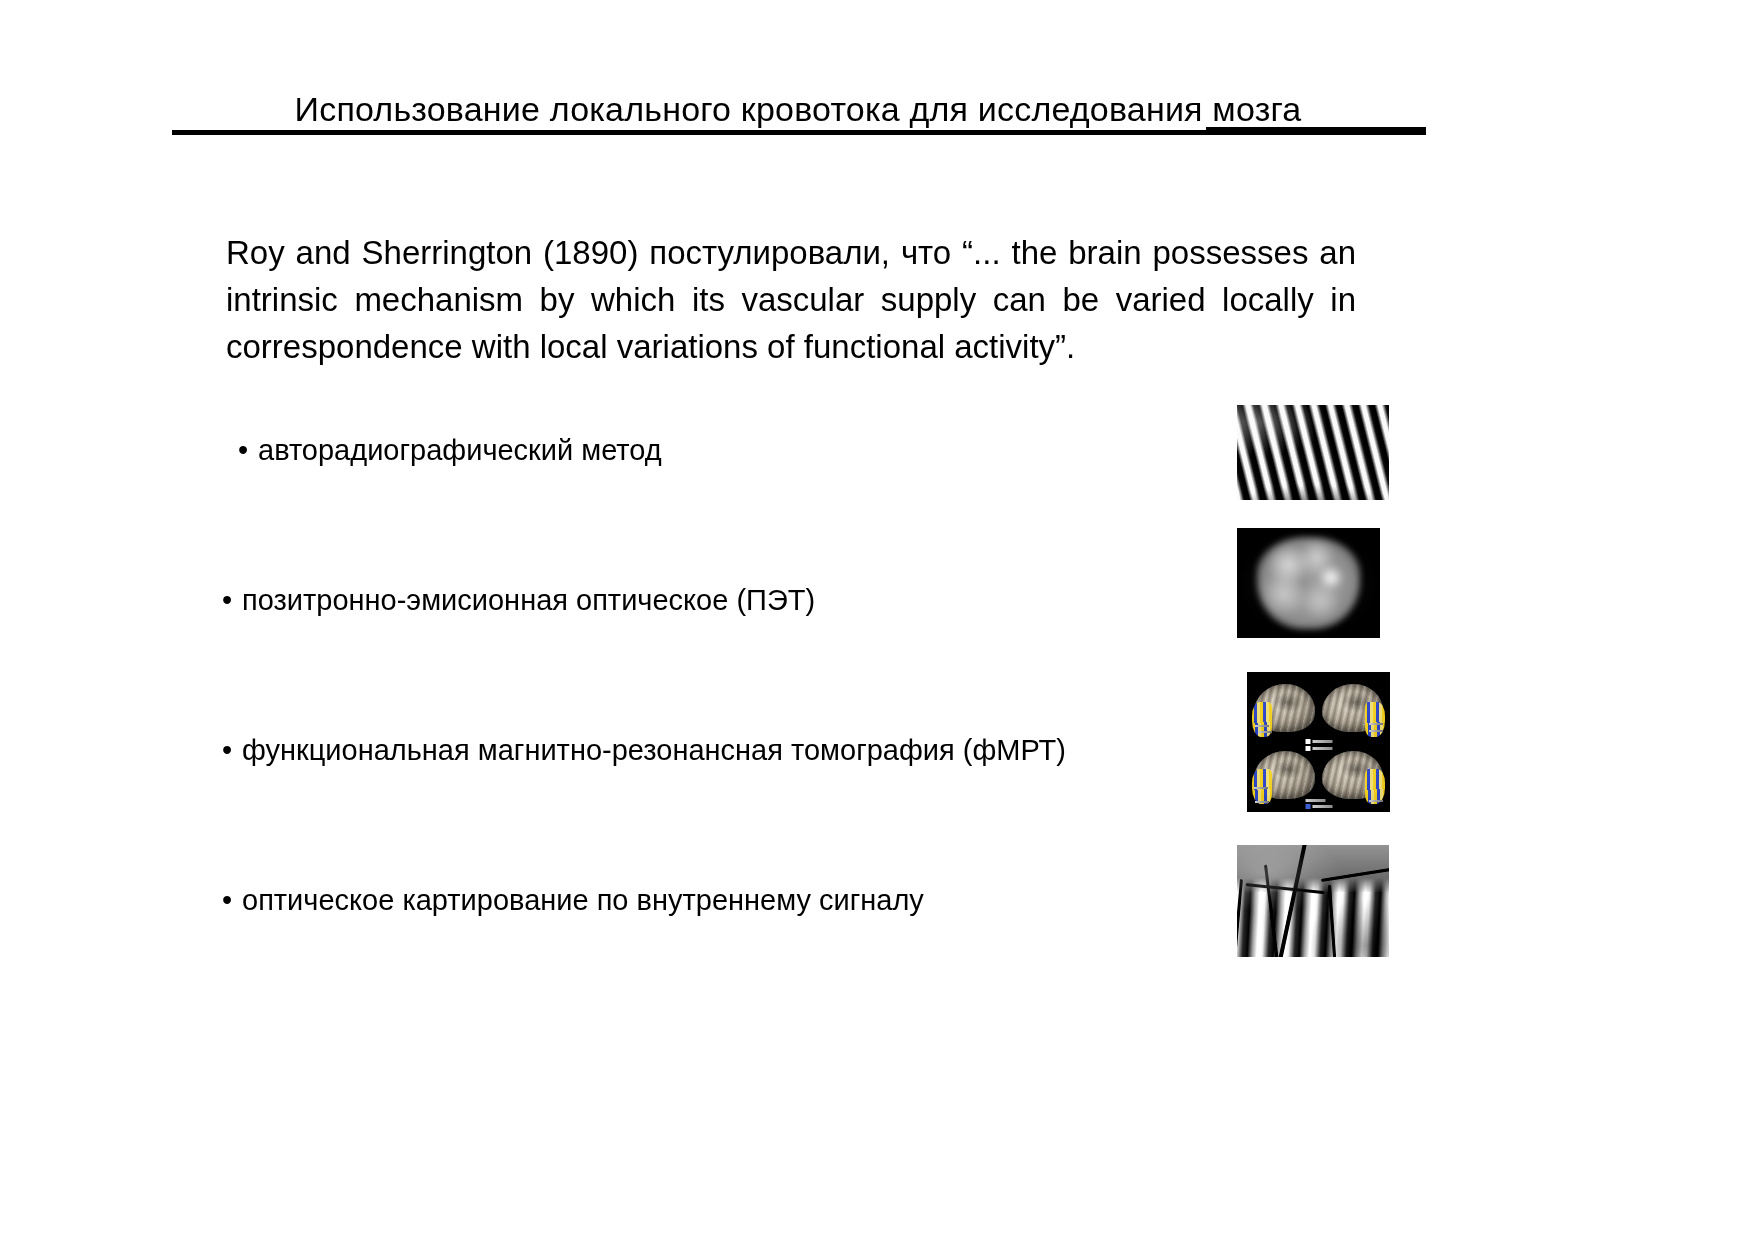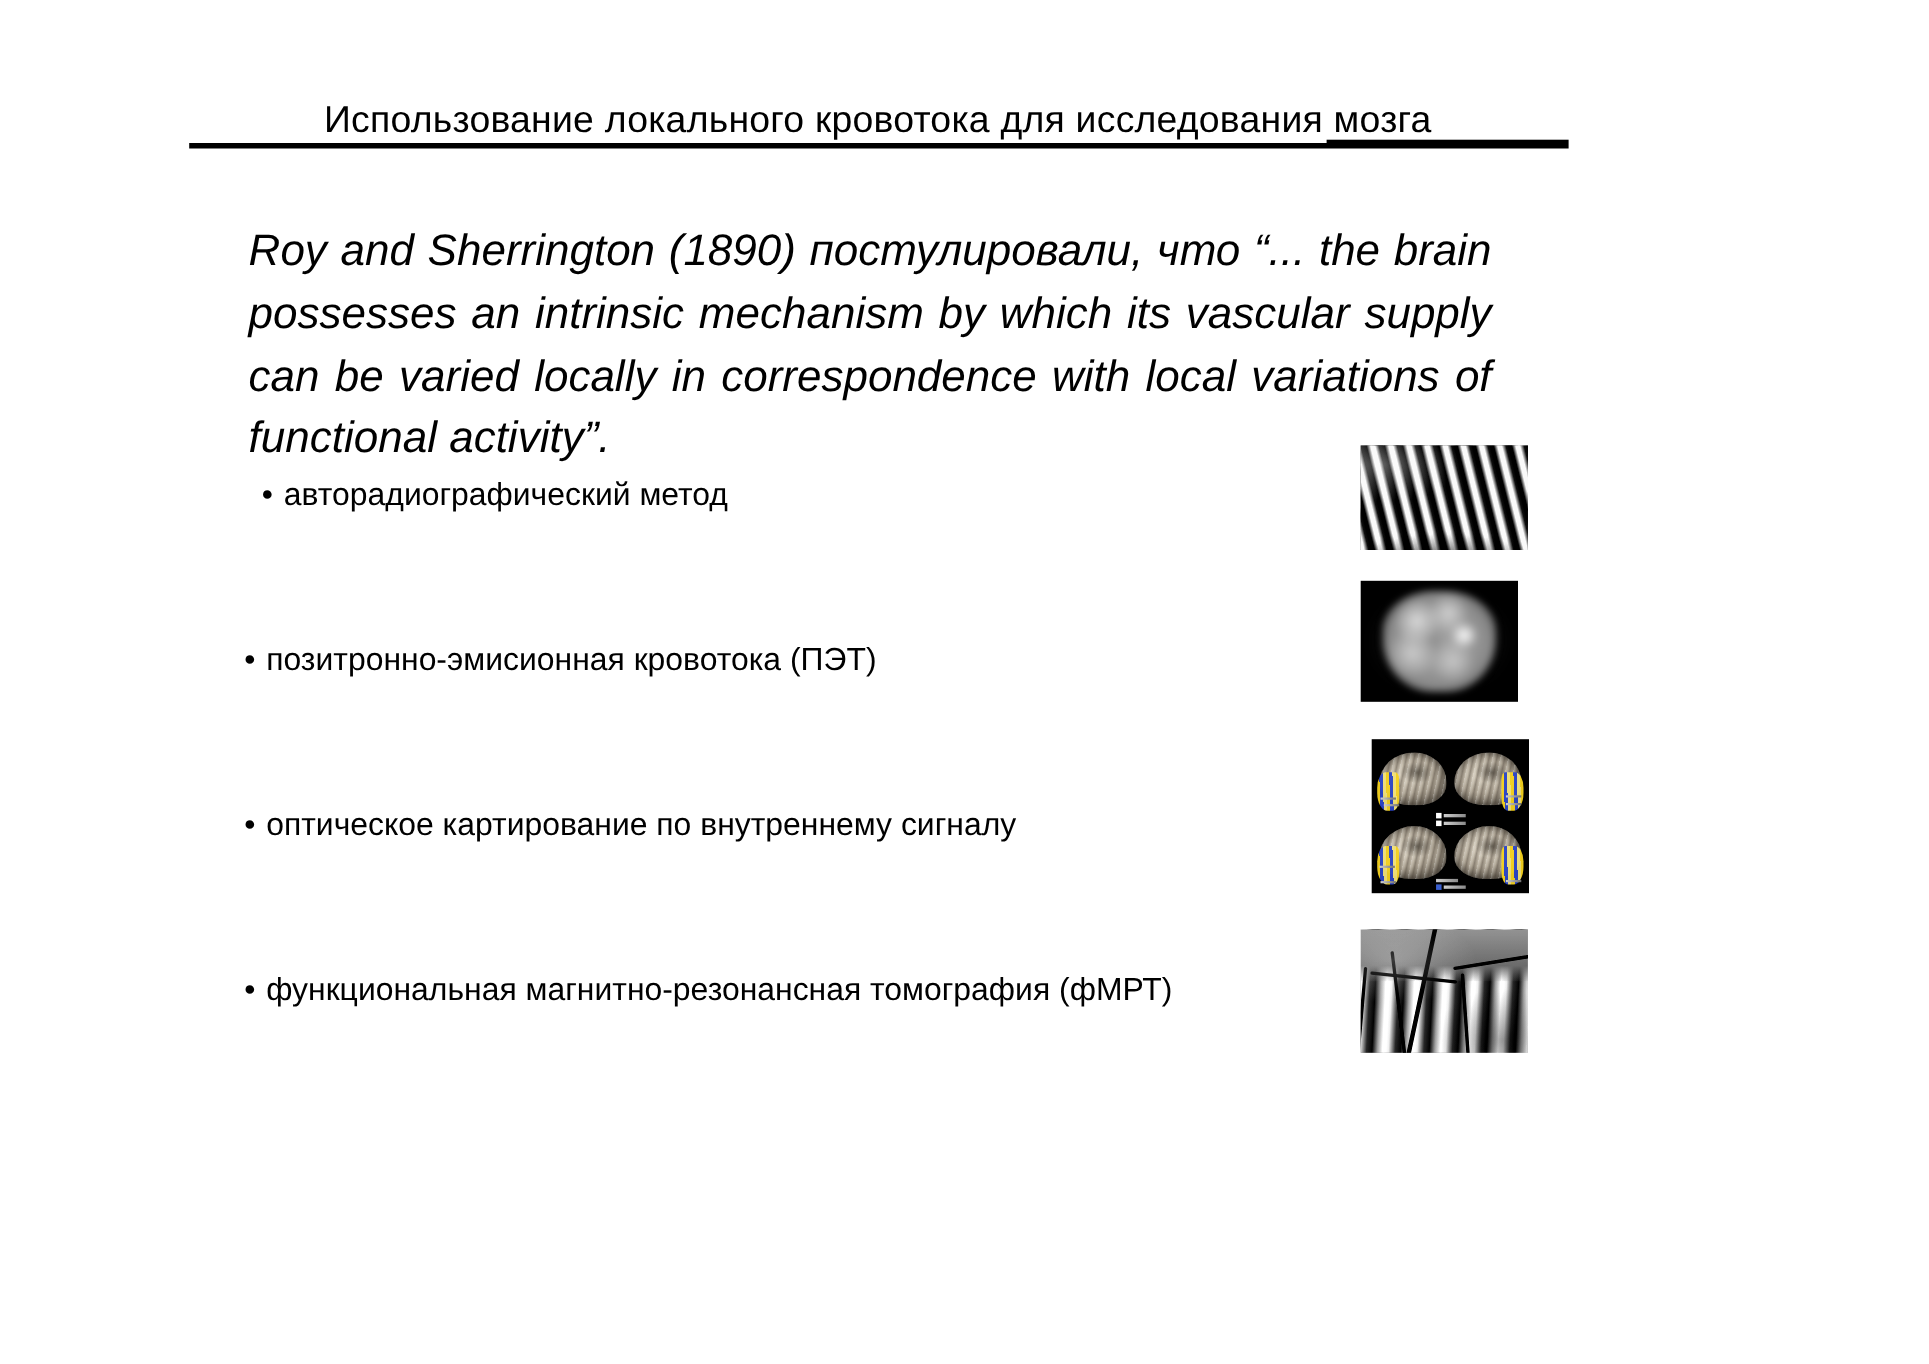--- a/index.html
+++ b/index.html
@@ -45,24 +45,23 @@
     top: 127px;
     width: 220px;
     height: 3px;
     background: #000000;
   }
 
   
   .quote-block {
     position: absolute;
     left: 226px;
-    top: 200px;
+    top: 230px;
     width: 1130px;
-    font-size: 40px;
-    font-style: italic;
+    font-size: 33px;
     line-height: 1.42;
     text-align: justify;
     text-justify: inter-word;
   }
   .quote-block > span { display: inline; }
 
   
   .bullet-list {
     position: absolute;
     left: 222px;
@@ -245,29 +244,29 @@
   <span>Roy and Sherrington (1890) постулировали, что “... the brain possesses an intrinsic mechanism by which its vascular supply can be varied locally in correspondence with local variations of functional activity”.</span>
 </div>
 
 <div class="bullet-list">
 
   <div class="bullet-item indent-1">
     <span class="marker">•</span><span class="btext">авторадиографический метод</span>
   </div>
 
   <div class="bullet-item">
-    <span class="marker">•</span><span class="btext">позитронно-эмисионная кровотока (ПЭТ)</span>
+    <span class="marker">•</span><span class="btext">позитронно-эмисионная оптическое (ПЭТ)</span>
+  </div>
+
+  <div class="bullet-item">
+    <span class="marker">•</span><span class="btext">функциональная магнитно-резонансная томография (фМРТ)</span>
   </div>
 
   <div class="bullet-item">
     <span class="marker">•</span><span class="btext">оптическое картирование по внутреннему сигналу</span>
-  </div>
-
-  <div class="bullet-item">
-    <span class="marker">•</span><span class="btext">функциональная магнитно-резонансная томография (фМРТ)</span>
   </div>
 
 </div>
 
 <div class="figure fig-autorad"></div>
 
 <div class="figure fig-pet">
   <div class="pet-halo"></div>
   <div class="pet-brain"></div>
 </div>

